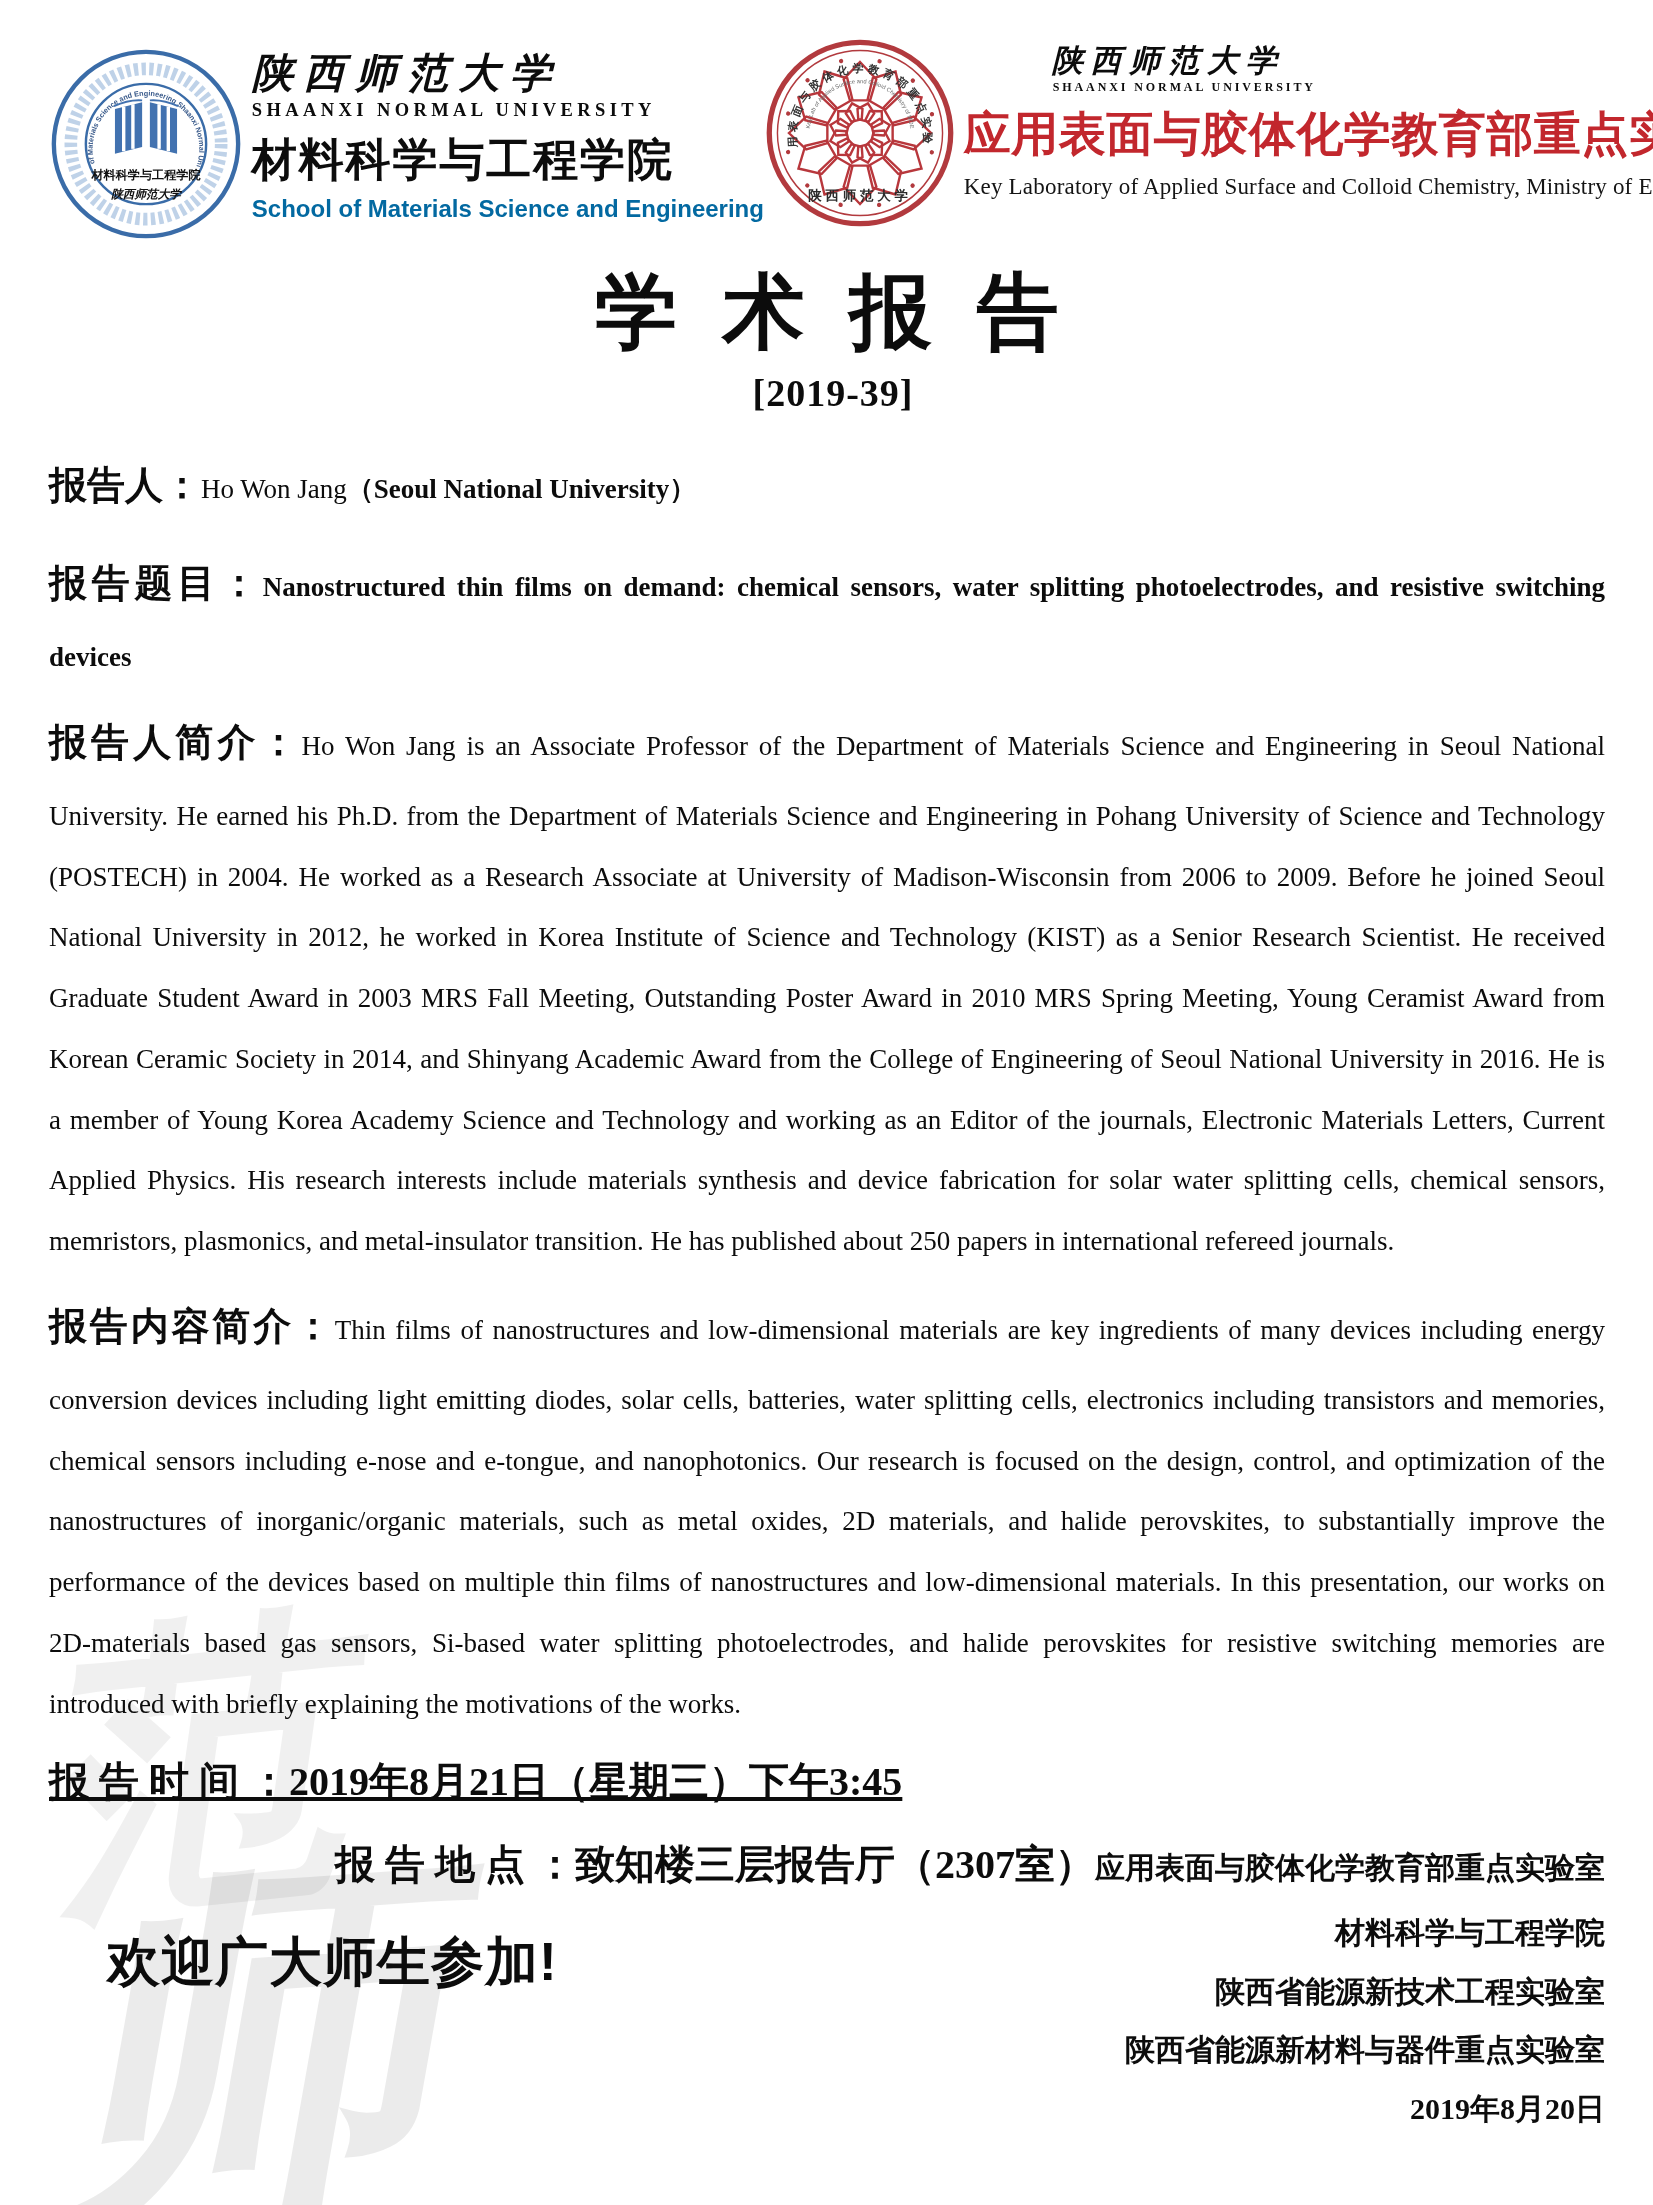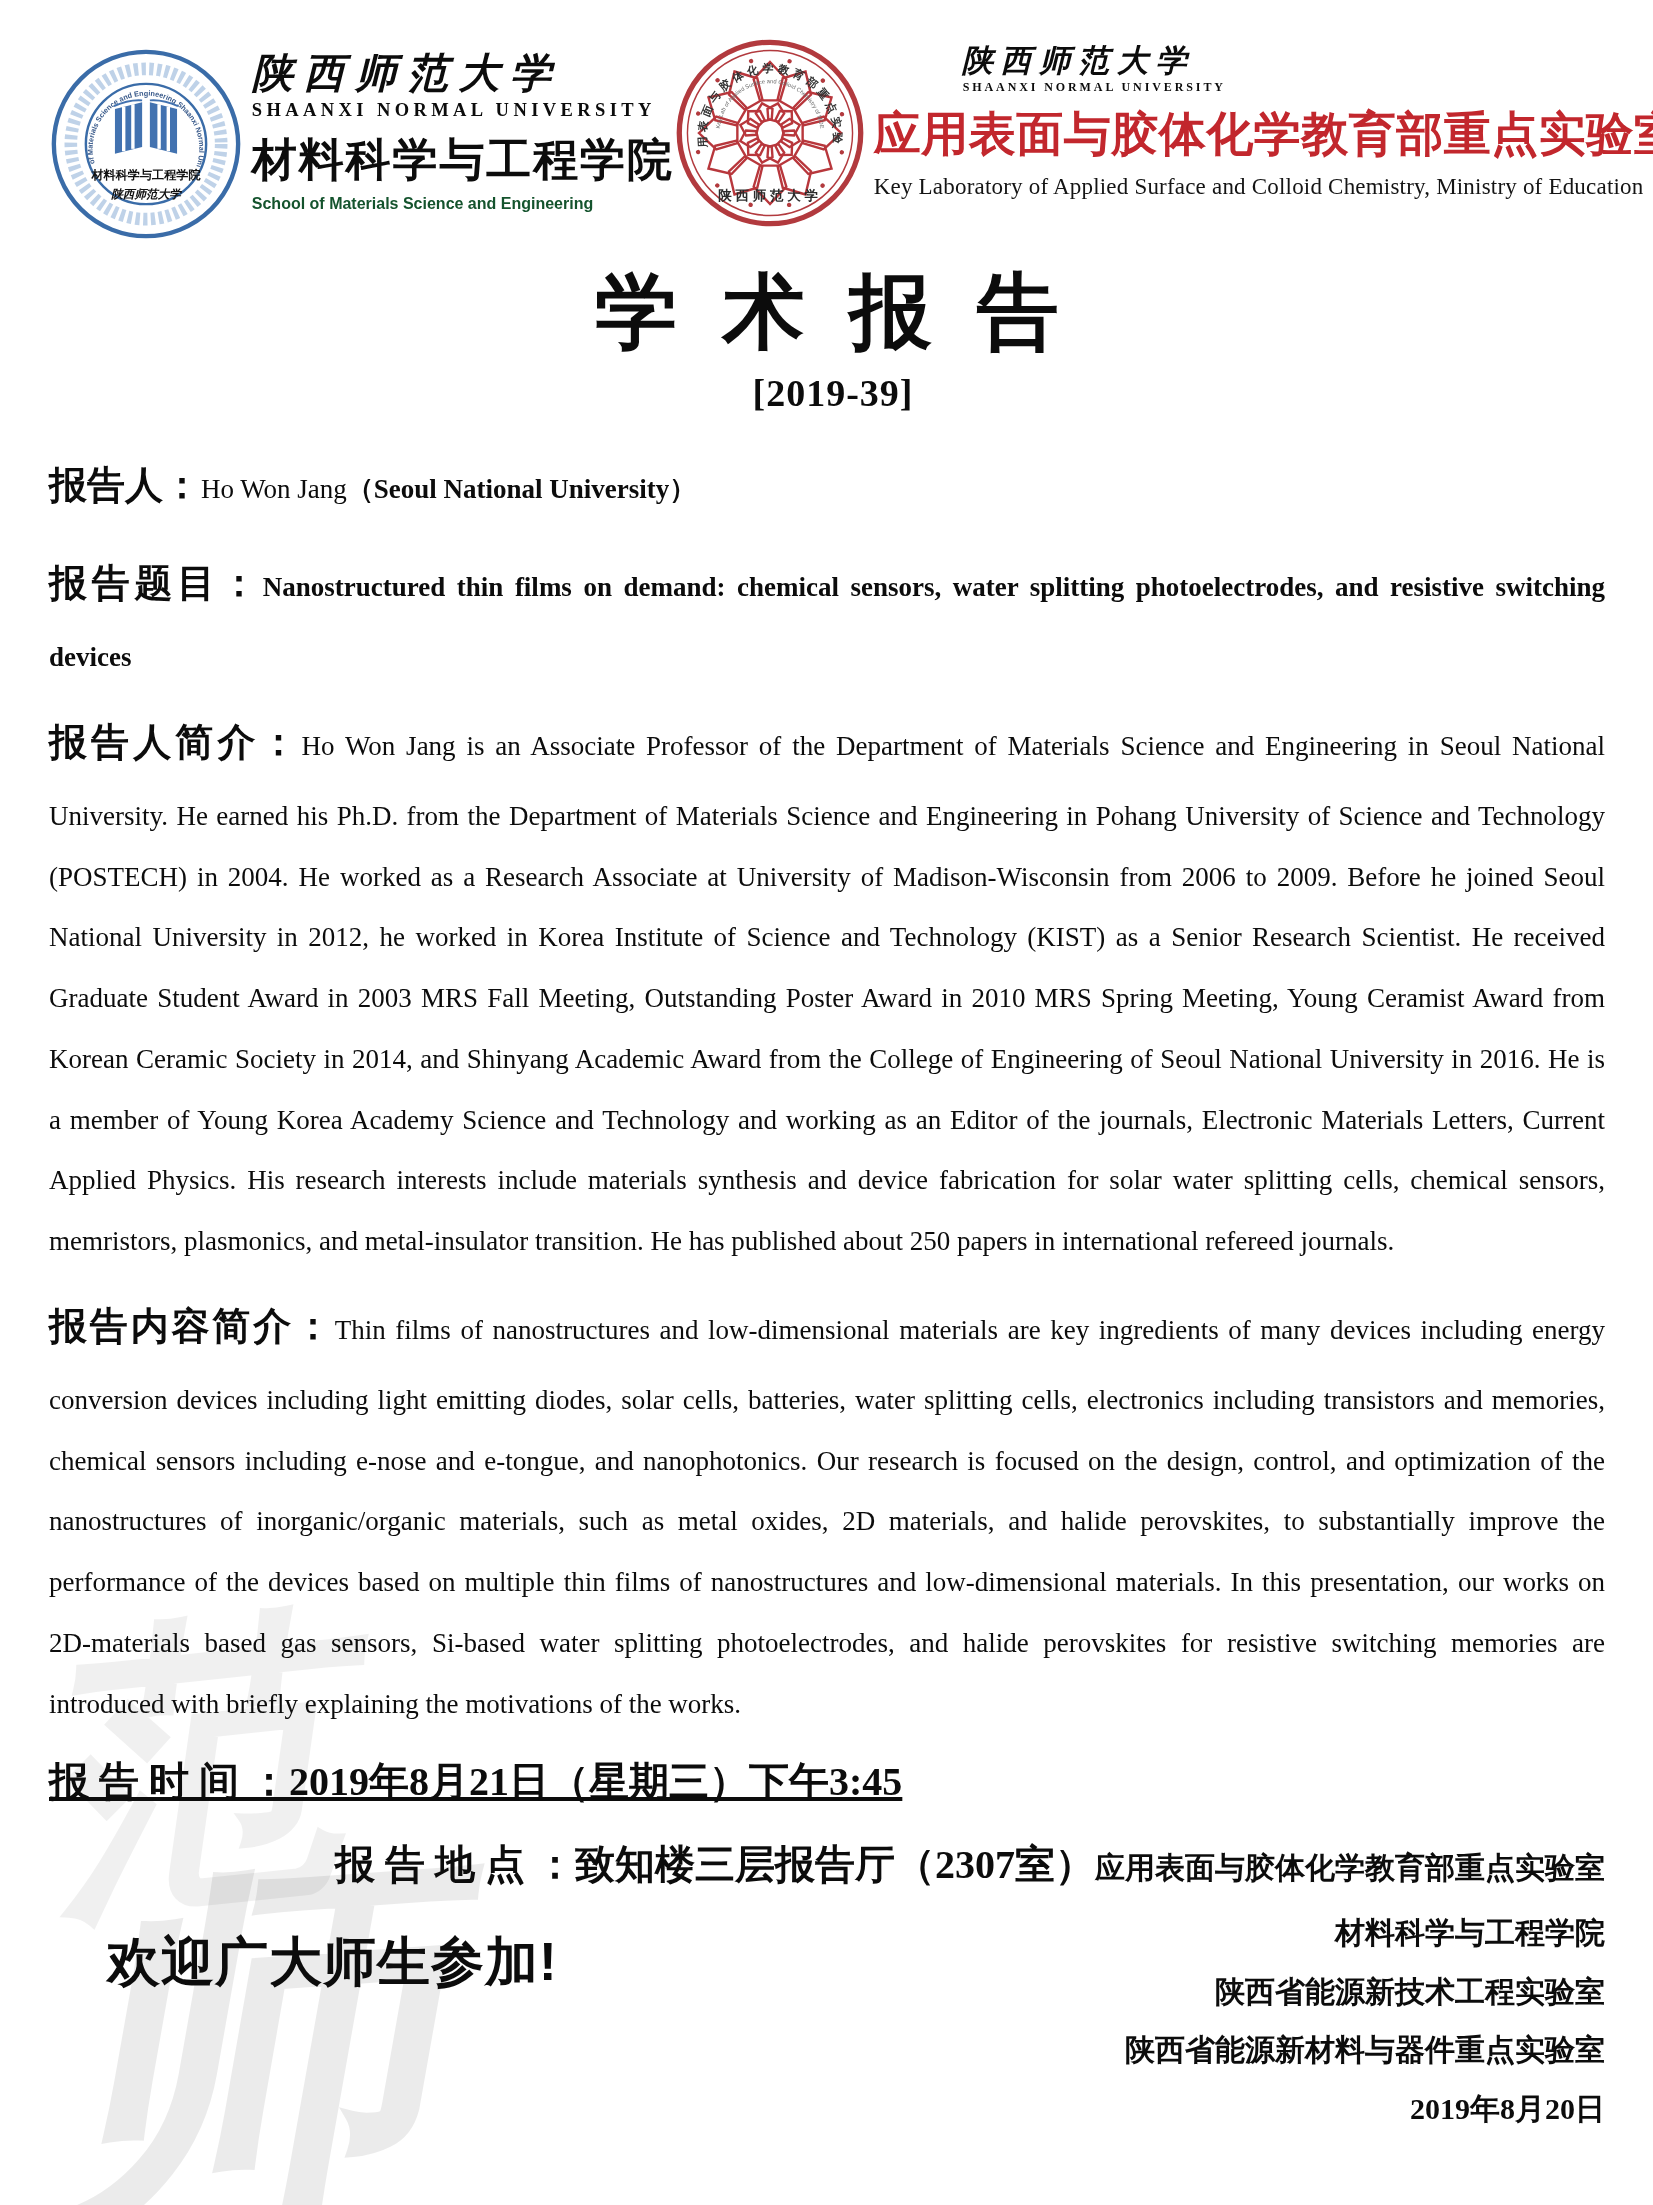--- a/index.html
+++ b/index.html
@@ -42,21 +42,21 @@
   }
   .univ-en{
     font-family:var(--serif);font-weight:bold;font-size:18.5px;
     letter-spacing:4.4px;margin-top:4.9px;white-space:nowrap;
   }
   .school-cn{
     font-family:var(--serif);font-weight:bold;font-size:45px;
     letter-spacing:1.9px;margin-top:8.8px;white-space:nowrap;
   }
   .school-en{
-    font-family:var(--sans);font-weight:bold;font-size:16px;color:#14532d;
+    font-family:var(--sans);font-weight:bold;font-size:24px;color:#0369a1;
     letter-spacing:0px;margin-top:5.8px;white-space:nowrap;
   }
   .brand-right{margin-top:-9.7px;}
   .brand-right .brand-text{margin-left:7.8px;margin-top:7.8px;}
   .calligraphy.small{font-size:31px;letter-spacing:7.8px;margin-left:88px;}
   .univ-en.tiny{font-size:12px;letter-spacing:2.9px;margin-left:89px;margin-top:1.9px;}
   .lab-cn{
     font-family:var(--sans);font-weight:bold;color:var(--red);
     font-size:47px;letter-spacing:0.5px;margin-top:8.8px;white-space:nowrap;
   }

